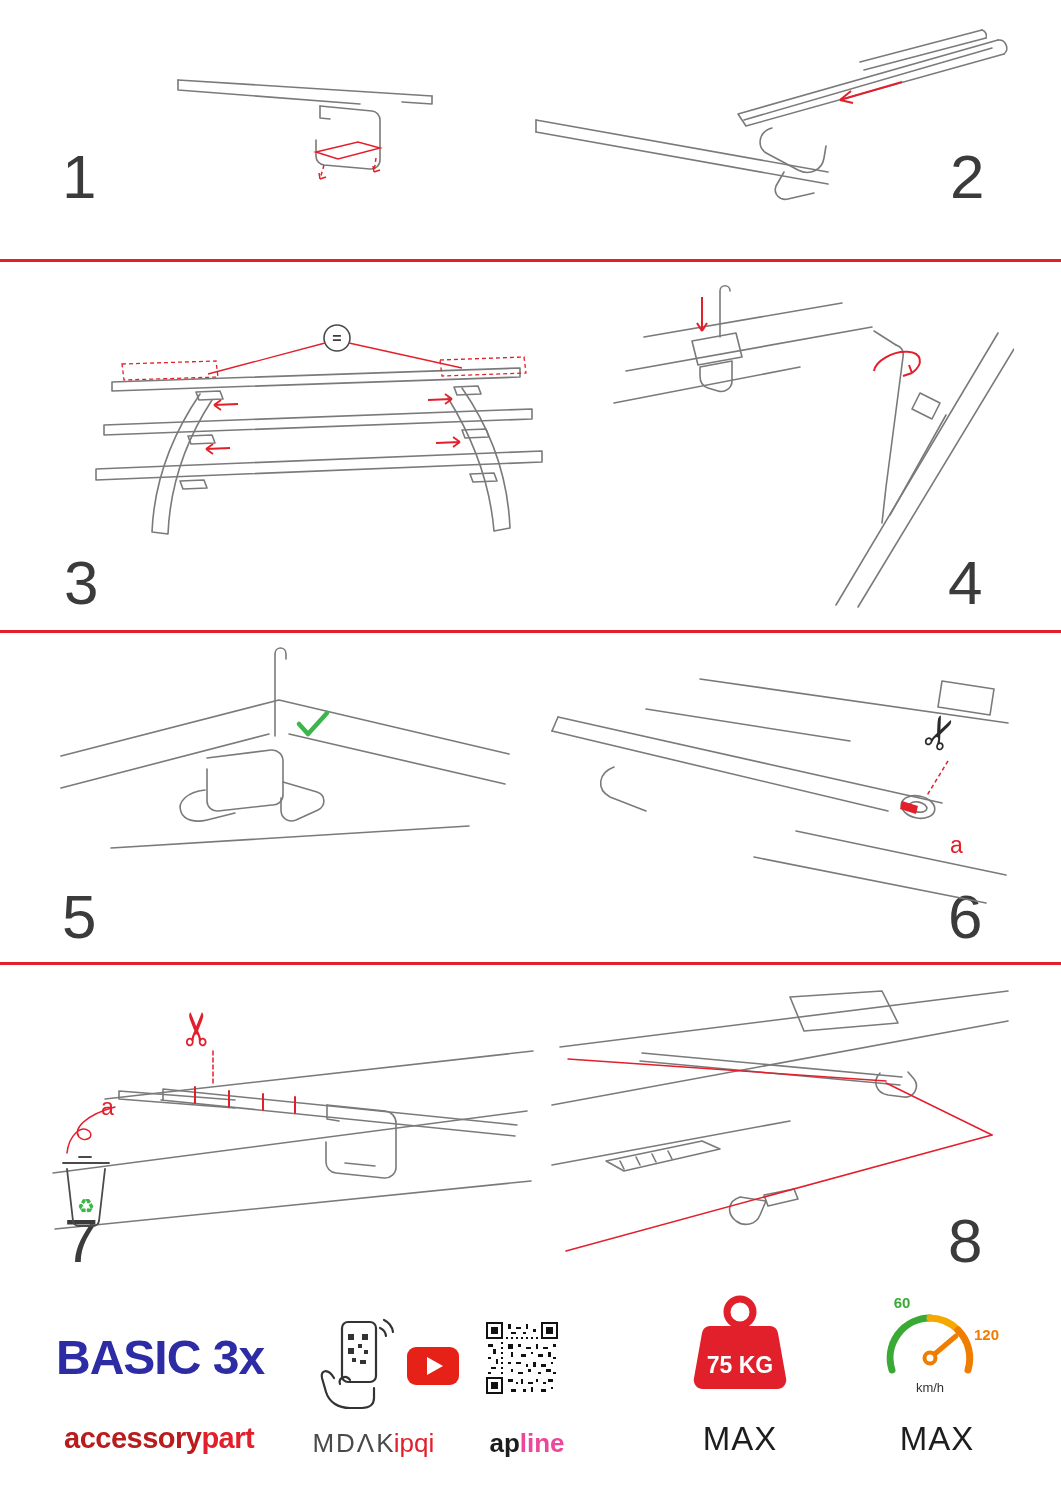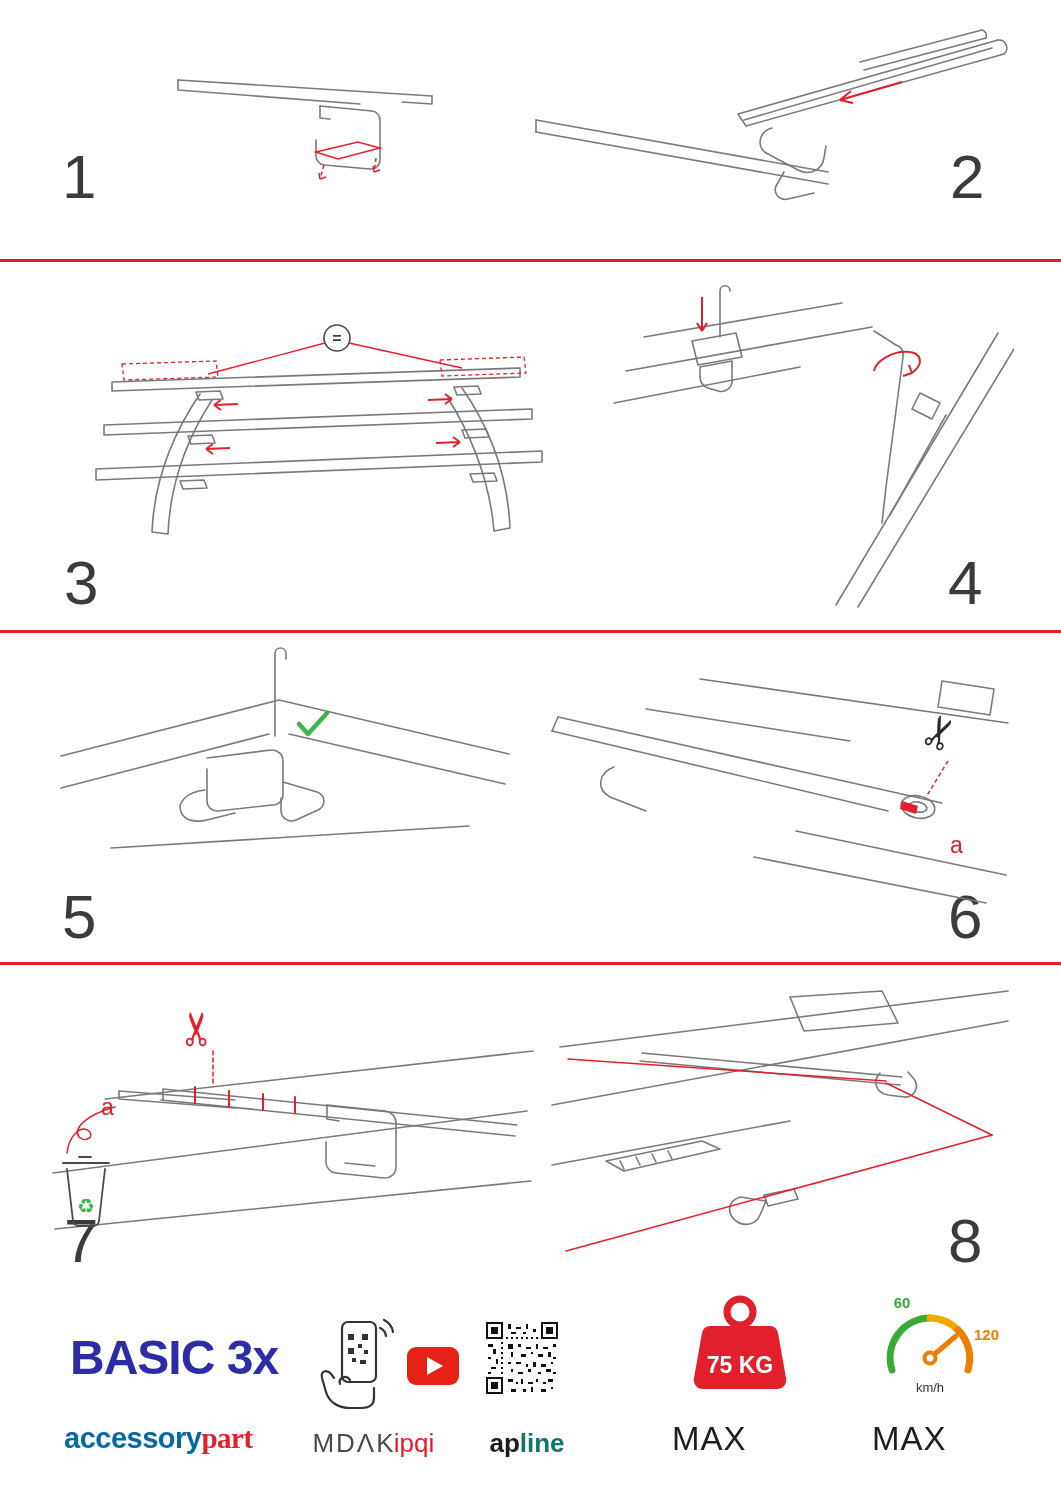--- a/index.html
+++ b/index.html
@@ -11,39 +11,39 @@
   }
   .step-num {
     position:absolute; font-size:62px; font-weight:400; color:#3b3b3b;
     line-height:1; letter-spacing:1px;
   }
   .divider { position:absolute; left:0; right:0; height:3px; background:#e2202c; }
   .illus { position:absolute; }
 
   
   .product-name {
-    position:absolute; left:70px; top:1330px; font-size:48px; font-weight:700;
+    position:absolute; left:56px; top:1330px; font-size:48px; font-weight:700;
     letter-spacing:-1px; color:#2d2ca4;
   }
   .brand-line {
     position:absolute; left:64px; top:1422px; font-size:29px; font-weight:700;
     letter-spacing:-0.5px;
   }
-  .brand-black { color:#0369a1; }
-  .brand-red { color:#e2202c;font-family:Liberation Serif, serif; }
+  .brand-black { color:#b91c1c; }
+  .brand-red { color:#e2202c; }
   .partner-label {
     position:absolute; top:1428px; text-align:center; font-size:26px;
   }
   .mdak { left:296px; width:116px; color:#4a4a4a; font-weight:400; letter-spacing:2px; }
   .ipqi { left:384px; width:60px; color:#e2202c; font-weight:400; }
   .apline { left:482px; width:90px; font-weight:600; }
   .apline .ap { color:#1c1c1c; }
-  .apline .line { color:#0f766e; }
+  .apline .line { color:#ec4899; }
   .max-label {
-    position:absolute; top:1420px; font-size:33px;
+    position:absolute; top:1420px; text-align:center; font-size:33px;
     font-weight:500; color:#1d1d1d; letter-spacing:1px;
   }
   .max-weight { left:672px; width:136px; }
   .max-speed { left:872px; width:130px; }
 
   svg text { font-family:"Liberation Sans", sans-serif; }
 </style>
 </head>
 <body>
 

